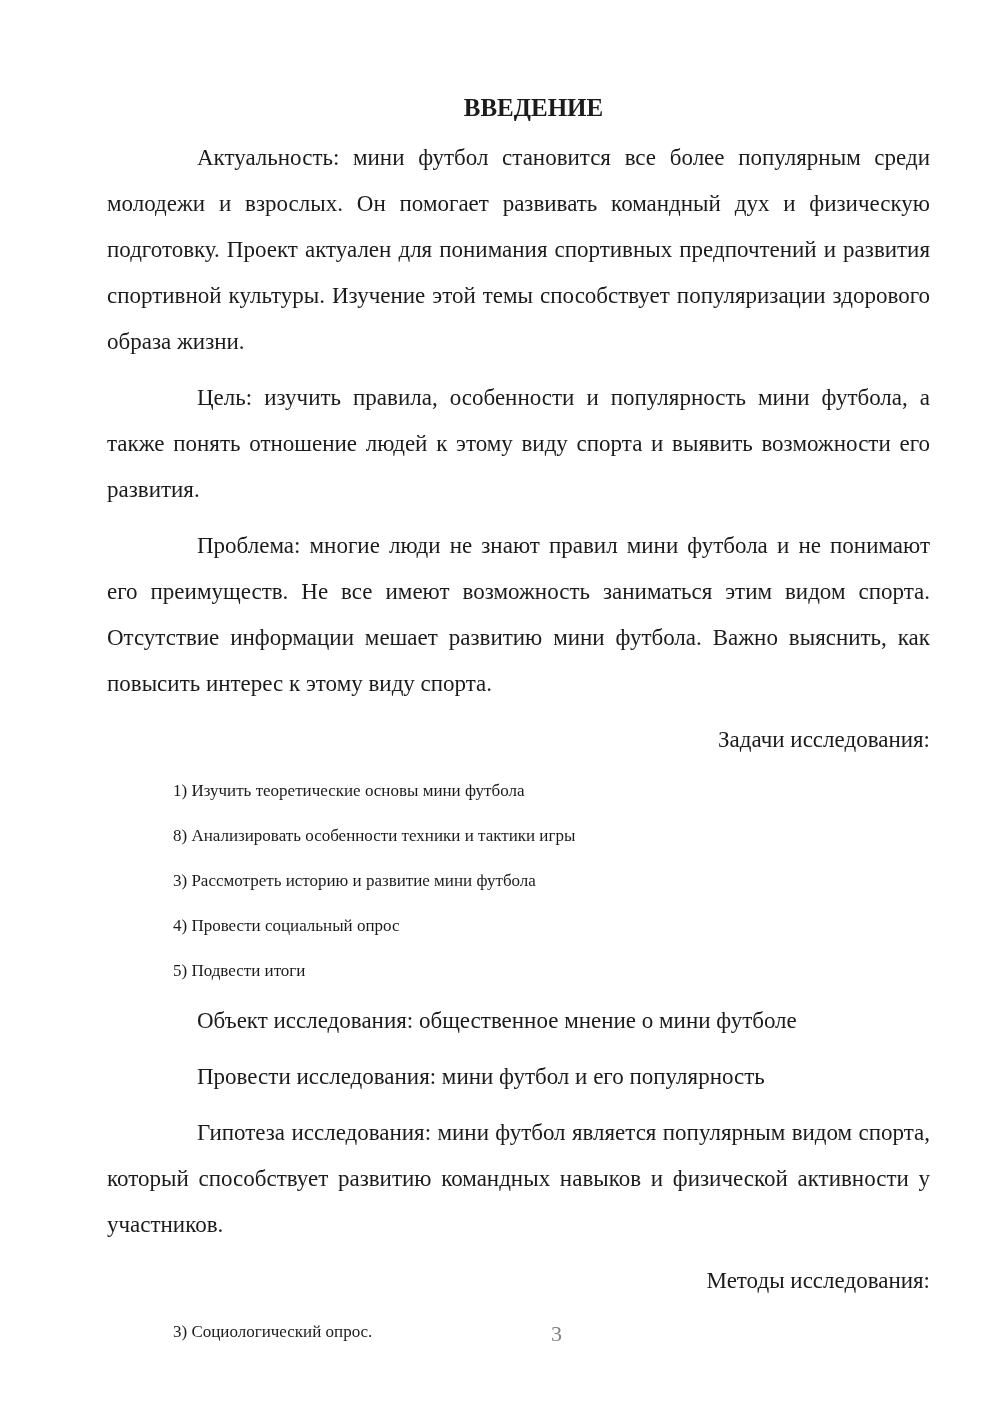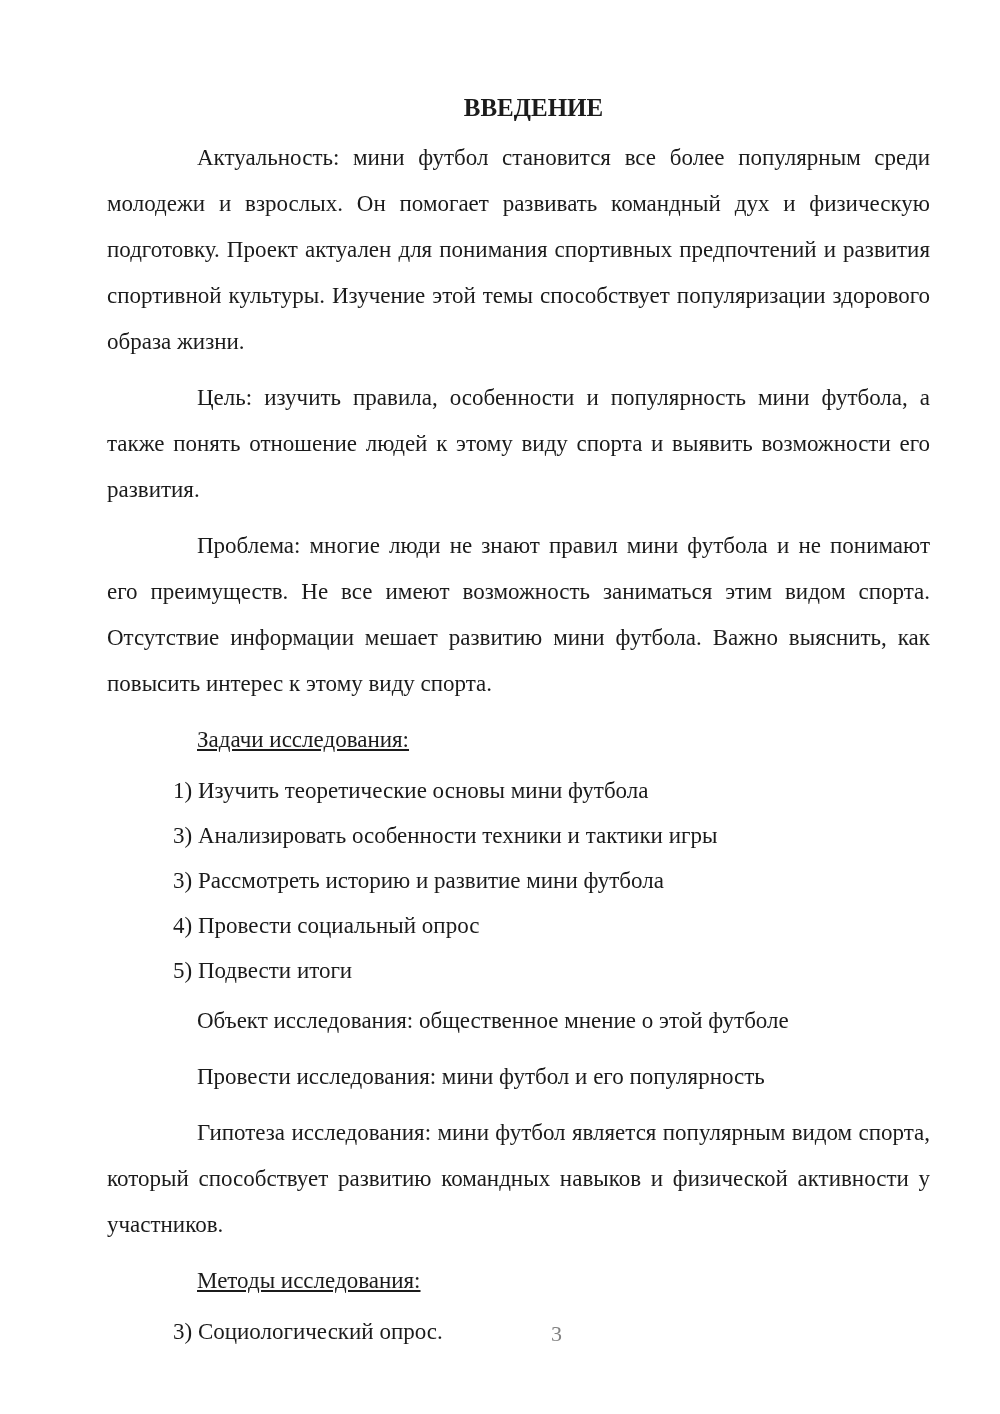--- a/index.html
+++ b/index.html
@@ -31,25 +31,24 @@
     padding-left: 30px;
   }
   .para {
     font-size: 23px;
     line-height: 46px;
     margin: 10px 0 0 0;
     text-align: justify;
     text-indent: 90px;
   }
   .para.lead {
-    text-align: left;
-    text-decoration: underline;
+    text-align: right;
   }
   .list-item {
-    font-size: 23px;
+    font-size: 17px;
     line-height: 35px;
     margin: 10px 0 0 0;
     padding-left: 66px;
     text-align: left;
   }
   .footer {
     position: absolute;
     left: 107px;
     top: 1316px;
     width: 823px;
@@ -70,26 +69,26 @@
 
     <p class="para">Актуальность: мини футбол становится все более популярным среди молодежи и взрослых. Он помогает развивать командный дух и физическую подготовку. Проект актуален для понимания спортивных предпочтений и развития спортивной культуры. Изучение этой темы способствует популяризации здорового образа жизни.</p>
 
     <p class="para">Цель: изучить правила, особенности и популярность мини футбола, а также понять отношение людей к этому виду спорта и выявить возможности его развития.</p>
 
     <p class="para">Проблема: многие люди не знают правил мини футбола и не понимают его преимуществ. Не все имеют возможность заниматься этим видом спорта. Отсутствие информации мешает развитию мини футбола. Важно выяснить, как повысить интерес к этому виду спорта.</p>
 
     <p class="para lead">Задачи исследования:</p>
 
     <p class="list-item">1) Изучить теоретические основы мини футбола</p>
-    <p class="list-item">3) Анализировать особенности техники и тактики игры</p>
+    <p class="list-item">8) Анализировать особенности техники и тактики игры</p>
     <p class="list-item">3) Рассмотреть историю и развитие мини футбола</p>
     <p class="list-item">4) Провести социальный опрос</p>
     <p class="list-item">5) Подвести итоги</p>
 
-    <p class="para">Объект исследования: общественное мнение о этой футболе</p>
+    <p class="para">Объект исследования: общественное мнение о мини футболе</p>
 
     <p class="para">Провести исследования: мини футбол и его популярность</p>
 
     <p class="para">Гипотеза исследования: мини футбол является популярным видом спорта, который способствует развитию командных навыков и физической активности у участников.</p>
 
     <p class="para lead">Методы исследования:</p>
 
     <p class="list-item">3) Социологический опрос.</p>
 
   </div>

